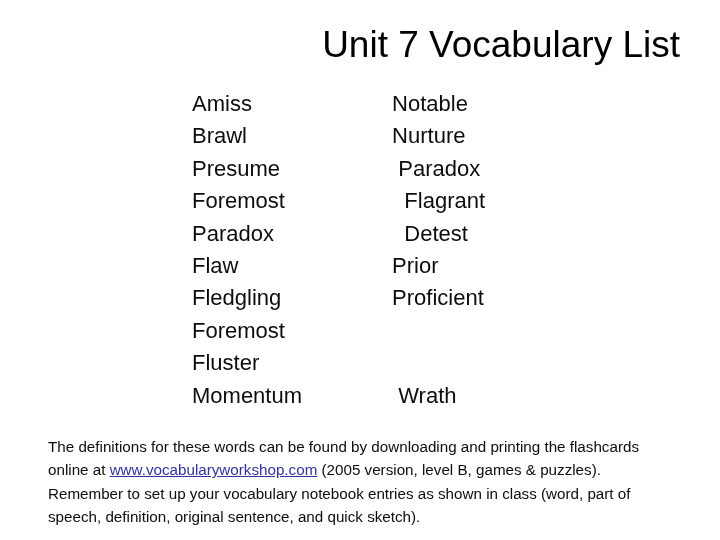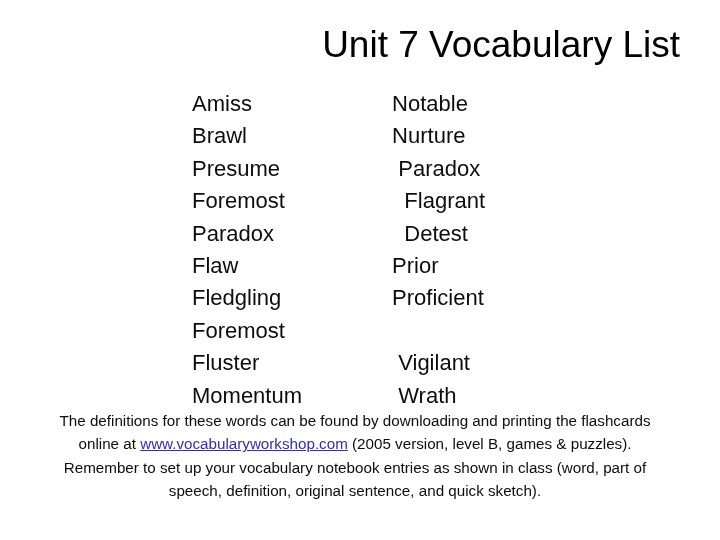--- a/index.html
+++ b/index.html
@@ -64,27 +64,27 @@
     flex: 0 0 194px;
   }
   .col-right {
     flex: 0 0 auto;
   }
 
   
   .note {
     position: absolute;
     left: 48px;
-    top: 409px;
+    top: 435px;
     width: 614px;
     font-size: 15.2px;
     line-height: 23.4px;
     font-weight: 400;
     color: #0d0d0d;
-    text-align: center;
+    text-align: left;
   }
   .note-link {
     color: #3232a0;
     text-decoration: underline;
     white-space: nowrap;
   }
 </style>
 </head>
 <body>
 
@@ -128,21 +128,20 @@
       <span class="vocab-word col-left">Fledgling</span>
       <span class="vocab-word col-right"> Proficient</span>
     </div>
 
     <div class="vocab-row">
       <span class="vocab-word col-left">Foremost</span>
     </div>
 
     <div class="vocab-row">
       <span class="vocab-word col-left">Fluster</span>
-      <span class="vocab-word col-right">  Vigilant</span>
     </div>
 
     <div class="vocab-row">
       <span class="vocab-word col-left">Momentum</span>
       <span class="vocab-word col-right">  Wrath</span>
     </div>
 
   </div>
 
   <div class="note"><span>The definitions for these words can be found by downloading and printing the flashcards online at </span><a class="note-link" href="#">www.vocabularyworkshop.com</a><span> (2005 version, level B, games &amp; puzzles). Remember to set up your vocabulary notebook entries as shown in class (word, part of speech, definition, original sentence, and quick sketch).</span></div>

